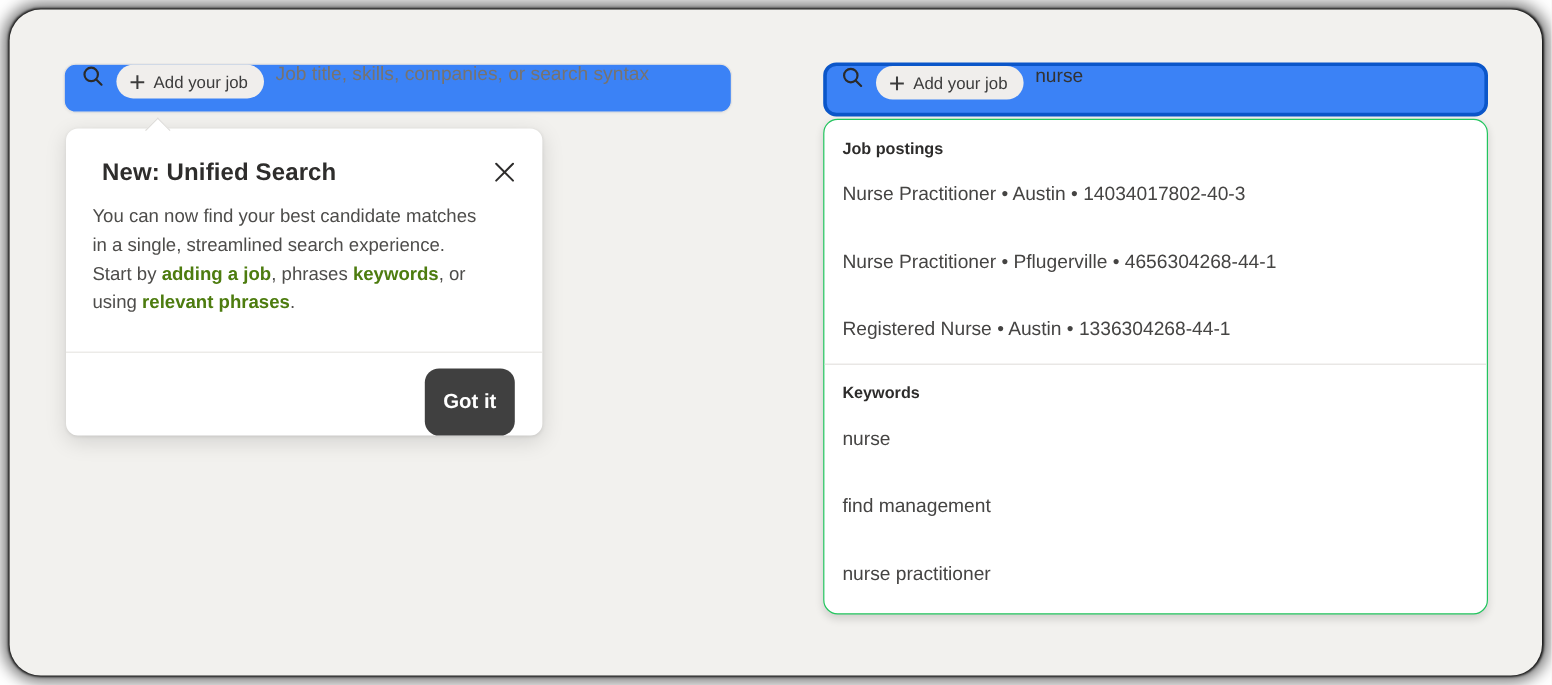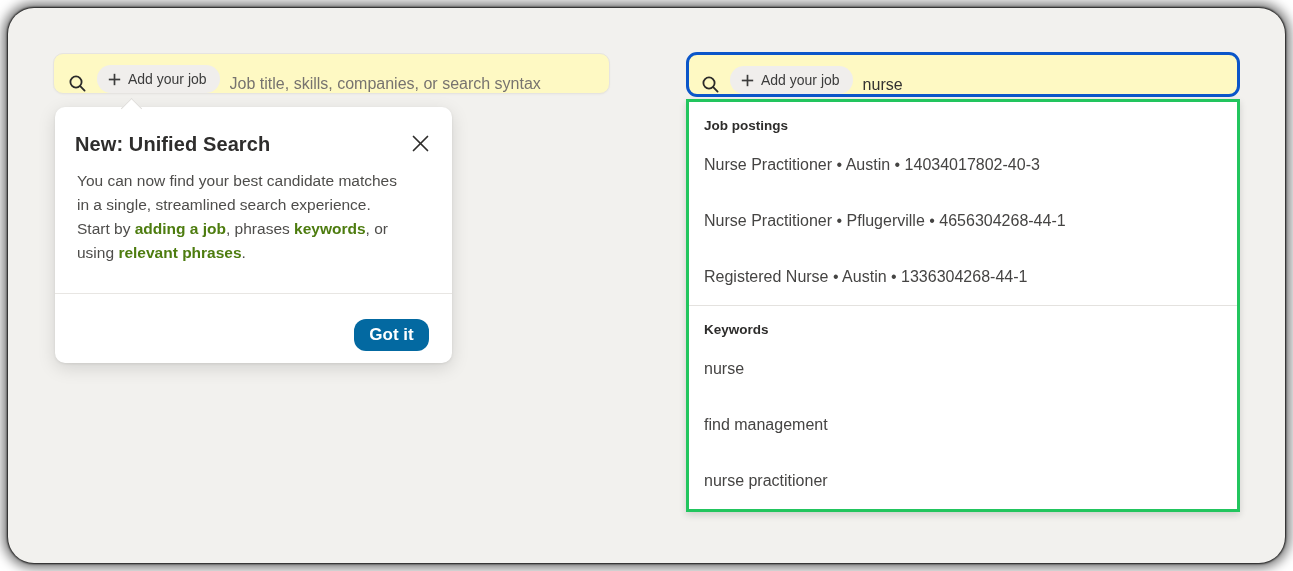--- a/index.html
+++ b/index.html
@@ -15,22 +15,22 @@
     inset: 8px;
     background: #f2f1ee;
     border-radius: 26px;
     box-shadow: 0 0 2px 1px rgba(0,0,0,0.85), 0 0 12px 5px rgba(0,0,0,0.55);
   }
 
   
   .searchbar {
     position: absolute;
     display: flex;
-    align-items: flex-end;
-    background: #fef9c3;
+    align-items: flex-start;
+    background: #3b82f6;
     gap: 10px;
   }
   .searchbar.left {
     left: 45px; top: 45px;
     width: 557px; height: 41px;
     border: 1px solid #e6e4e1;
     border-radius: 10px;
     padding: 0 12px 0 14px;
     box-shadow: 0 1px 2px rgba(0,0,0,0.03);
   }
@@ -83,21 +83,21 @@
     left: 116px; top: 93px;
     width: 15px; height: 15px;
     background: #ffffff;
     border-left: 1px solid #dedcd9;
     border-top: 1px solid #dedcd9;
     transform: rotate(45deg);
     z-index: 3;
   }
   .tooltip-title {
     position: absolute;
-    left: 20px; top: 26px;
+    left: 30px; top: 26px;
     font-size: 20px;
     font-weight: bold;
     color: #2e2d2c;
     letter-spacing: 0.1px;
   }
   .tooltip-close {
     position: absolute;
     right: 20px; top: 24px;
     width: 24px; height: 24px;
     display: flex; align-items: center; justify-content: center;
@@ -115,40 +115,40 @@
   }
   .tooltip-body .b { font-weight: bold; color: #4d7c0f; }
   .tooltip-divider {
     position: absolute;
     left: 0; top: 186px;
     width: 100%; height: 1px;
     background: #e8e6e3;
   }
   .got-it-btn {
     position: absolute;
-    right: 23px; top: 212px;
-    width: 75px; height: 32px;
-    background: #0369a1;
+    right: 23px; top: 200px;
+    width: 75px; height: 56px;
+    background: #404040;
     color: #ffffff;
     border: none;
     border-radius: 12px;
     font-size: 17px;
     font-weight: bold;
     font-family: "Liberation Sans", sans-serif;
     cursor: pointer;
   }
 
   
   .dropdown {
     position: absolute;
     left: 678px; top: 91px;
     width: 554px; height: 413px;
     background: #ffffff;
-    border: 3px solid #22c55e;
-    border-radius: 0;
+    border: 1px solid #22c55e;
+    border-radius: 12px;
     box-shadow: 0 3px 7px rgba(0,0,0,0.14);
     overflow: hidden;
   }
   .section-header {
     padding: 16px 15px 4px 15px;
     font-size: 13.5px;
     font-weight: bold;
     color: #2d2c2b;
   }
   .dd-item {

